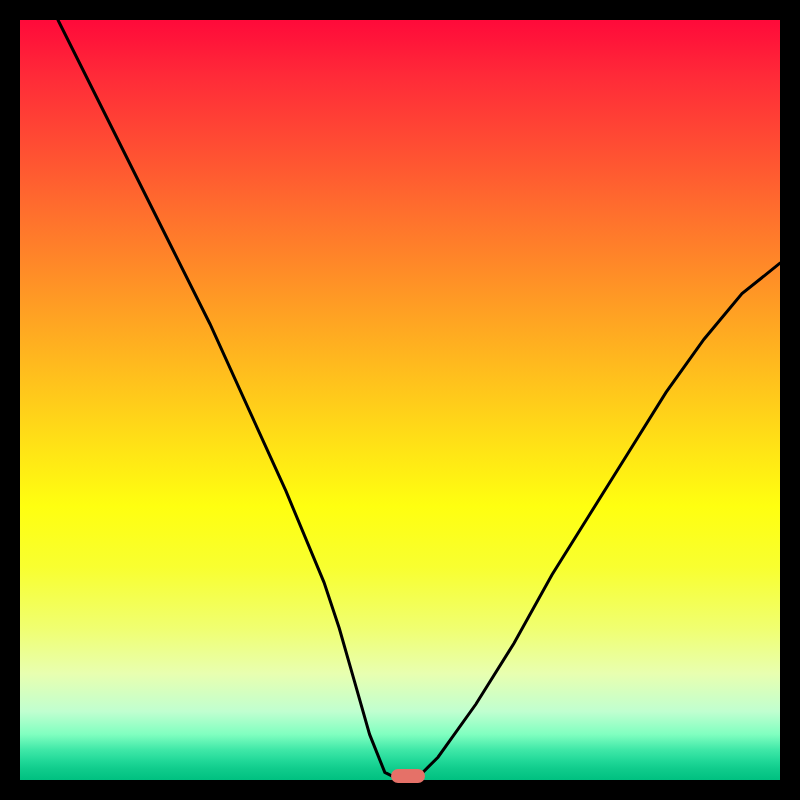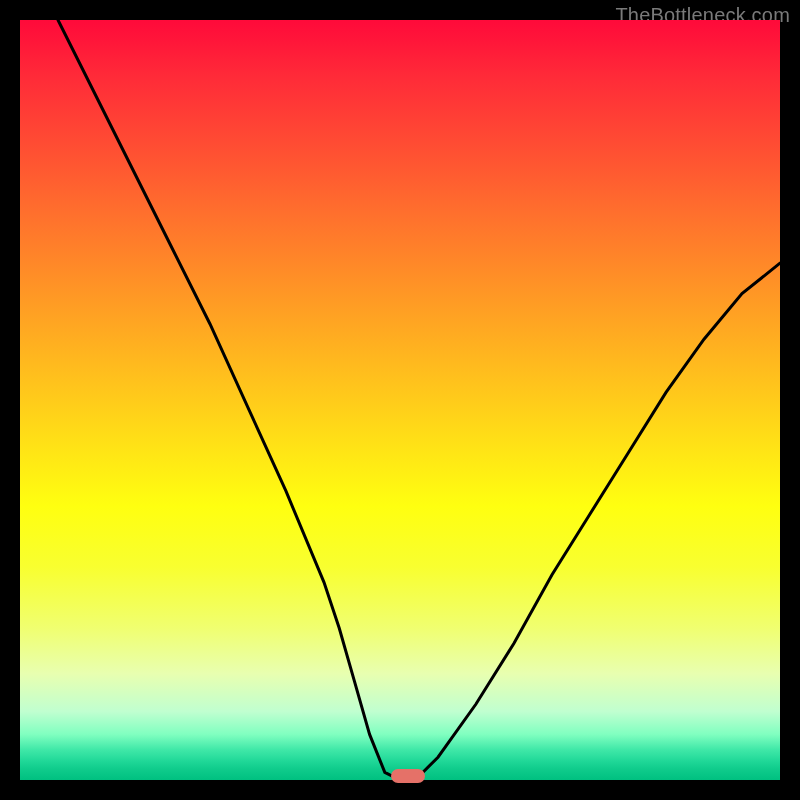--- a/index.html
+++ b/index.html
@@ -66,20 +66,19 @@
     height: 14px;
     border-radius: 7px;
     background: #e57168;
     transform: translate(-50%, -50%);
   }
 </style>
 </head>
 <body>
 
 <div class="chart-container">
-  <div class="watermark">TheBottleneck.com</div>
   <div class="plot-area">
     <svg class="curve-svg" viewBox="0 0 760 760">
       <path class="curve-path" d="M38.0 0.0 L76.0 76.0 L114.0 152.0 L152.0 228.0 L190.0 304.0 L228.0 387.6 L266.0 471.2 L304.0 562.4 L319.2 608.0 L334.4 661.2 L349.6 714.4 L364.8 752.4 L380.0 760.0 L395.2 760.0 L418.0 737.2 L456.0 684.0 L494.0 623.2 L532.0 554.8 L570.0 494.0 L608.0 433.2 L646.0 372.4 L684.0 319.2 L722.0 273.6 L760.0 243.2"></path>
     </svg>
     <div class="marker" style="left: 387.6px; top: 756.2px;"></div>
   </div>
 </div>
 
 </body></html>

